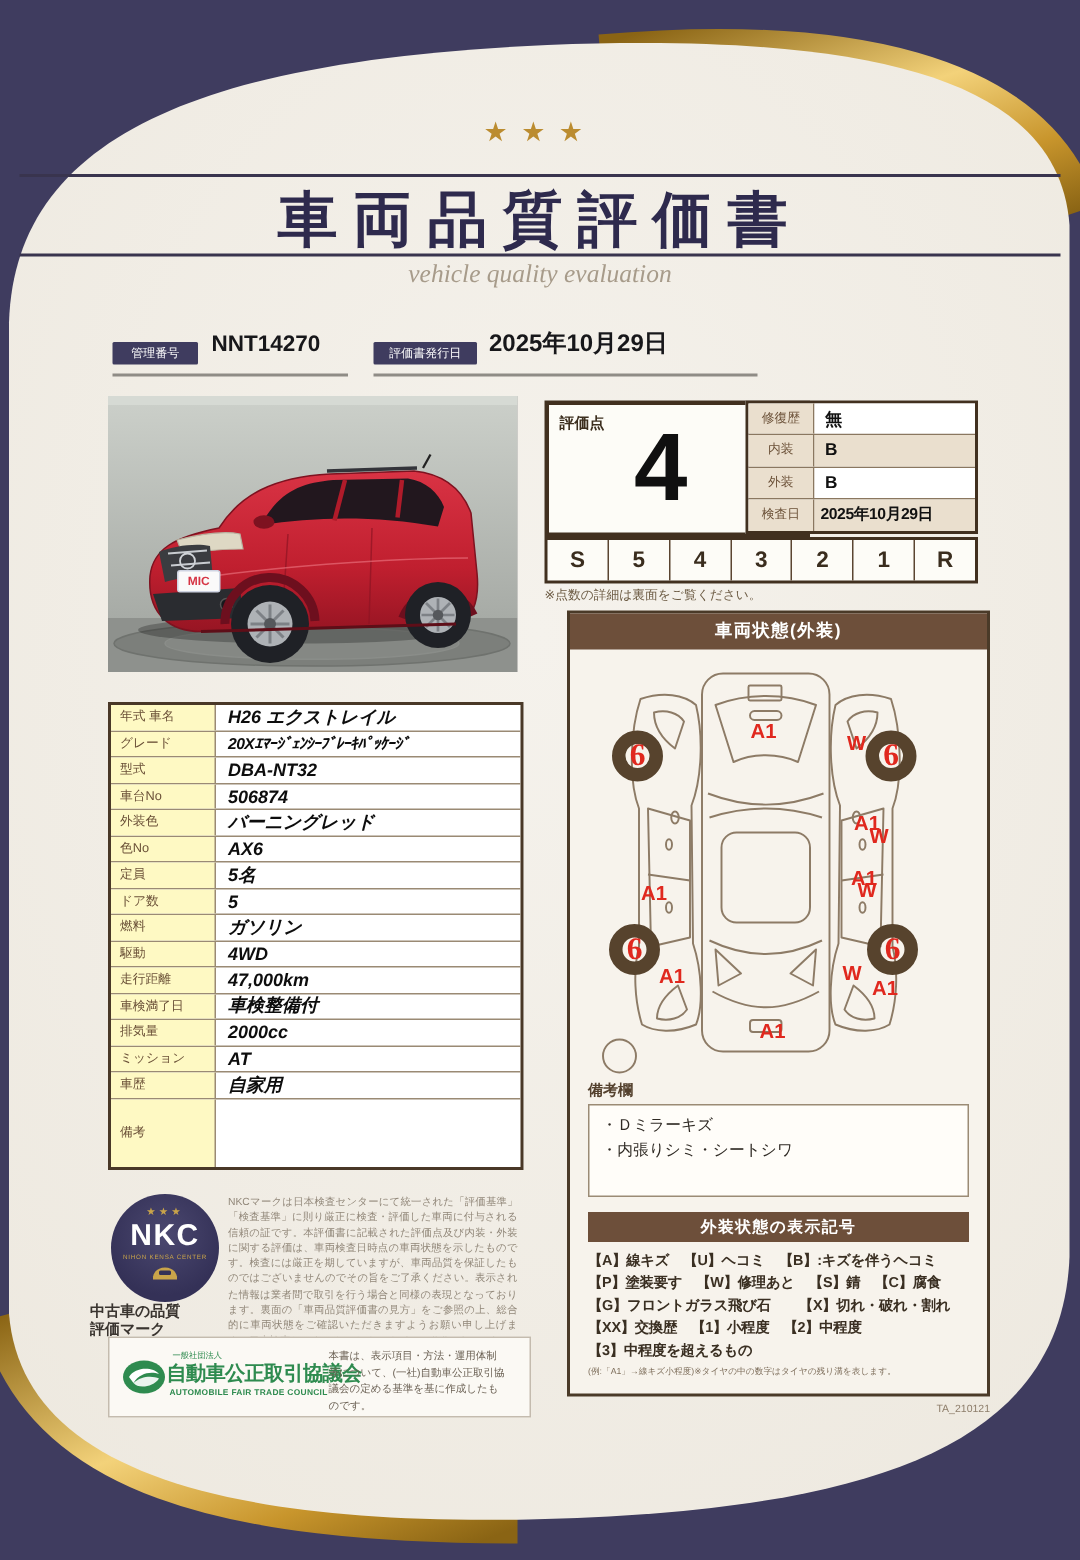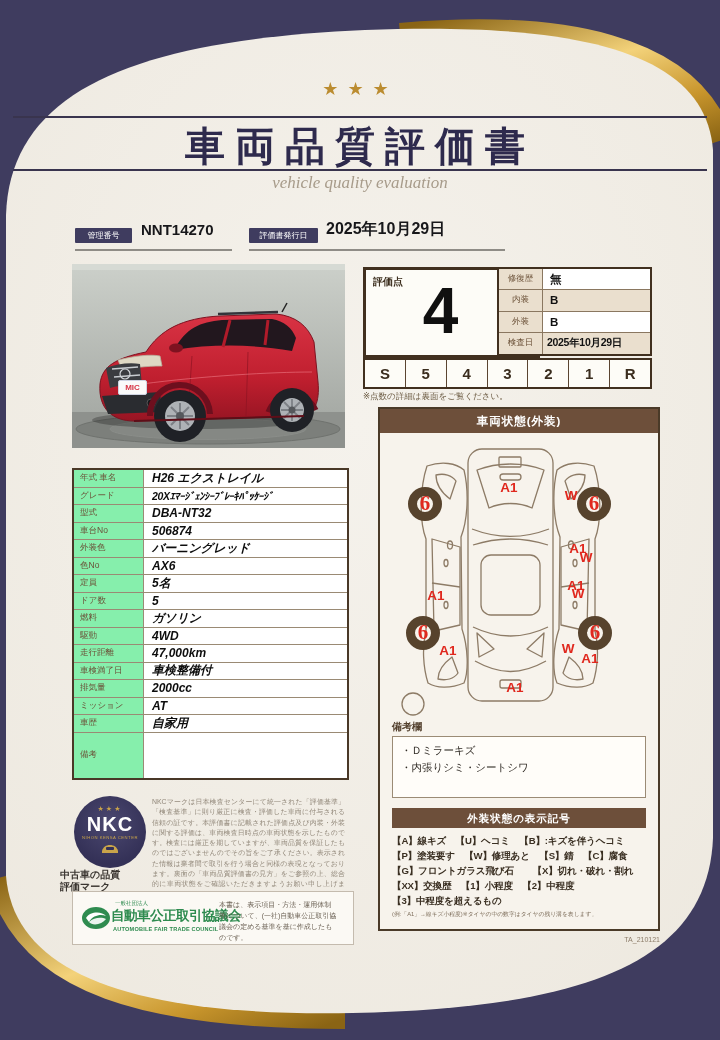--- a/index.html
+++ b/index.html
@@ -38,21 +38,21 @@
   .scale{left:363px;top:358px;width:285px;height:27px;border:2.5px solid #41301f;background:#fdfcf7;display:flex;}
   .scale-cell{flex:1;border-right:1.5px solid #5b4531;display:flex;align-items:center;justify-content:center;
               font-size:15px;font-weight:bold;color:#3a2d1e;}
   .scale-cell:last-child{border-right:none;}
   .score-note{left:363px;top:391px;font-size:8.5px;color:#6b5a42;}
   
   .spec{left:72px;top:468px;width:273px;border:2px solid #493827;background:#fff;}
   .spec-row{display:flex;height:17.5px;box-sizing:border-box;border-bottom:1px solid #9a8a74;}
   .spec-row:last-child{border-bottom:none;}
   .spec-row.tall{height:45px;}
-  .spec-label{width:70px;box-sizing:border-box;border-right:1px solid #9a8a74;background:#86efac;
+  .spec-label{width:70px;box-sizing:border-box;border-right:1px solid #9a8a74;background:#fef9c3;
               color:#6b5138;font-size:8.5px;display:flex;align-items:center;padding-left:6px;}
   .spec-value{flex:1;font-weight:bold;font-size:12px;color:#0d0d0d;display:flex;align-items:center;
               padding-left:8px;white-space:nowrap;overflow:hidden;font-style:italic;}
   .spec-row:nth-child(2) .spec-value{font-size:10.5px;letter-spacing:-0.4px;}
   
   .panel{left:378px;top:407px;width:282px;height:524px;box-sizing:border-box;border:2.5px solid #4a3a28;background:#f7f3ec;}
   .panel-header{height:24px;background:#6d4f3a;color:#fff;font-weight:bold;font-size:11.5px;text-align:center;line-height:24px;letter-spacing:1px;}
   .diagram{position:relative;height:287px;}
   .mark{position:absolute;transform:translate(-50%,-50%);color:#e0281e;font-size:13.5px;font-weight:bold;line-height:1;}
   .tire-num{position:absolute;transform:translate(-50%,-52%);color:#e0281e;font-size:21px;font-weight:bold;

